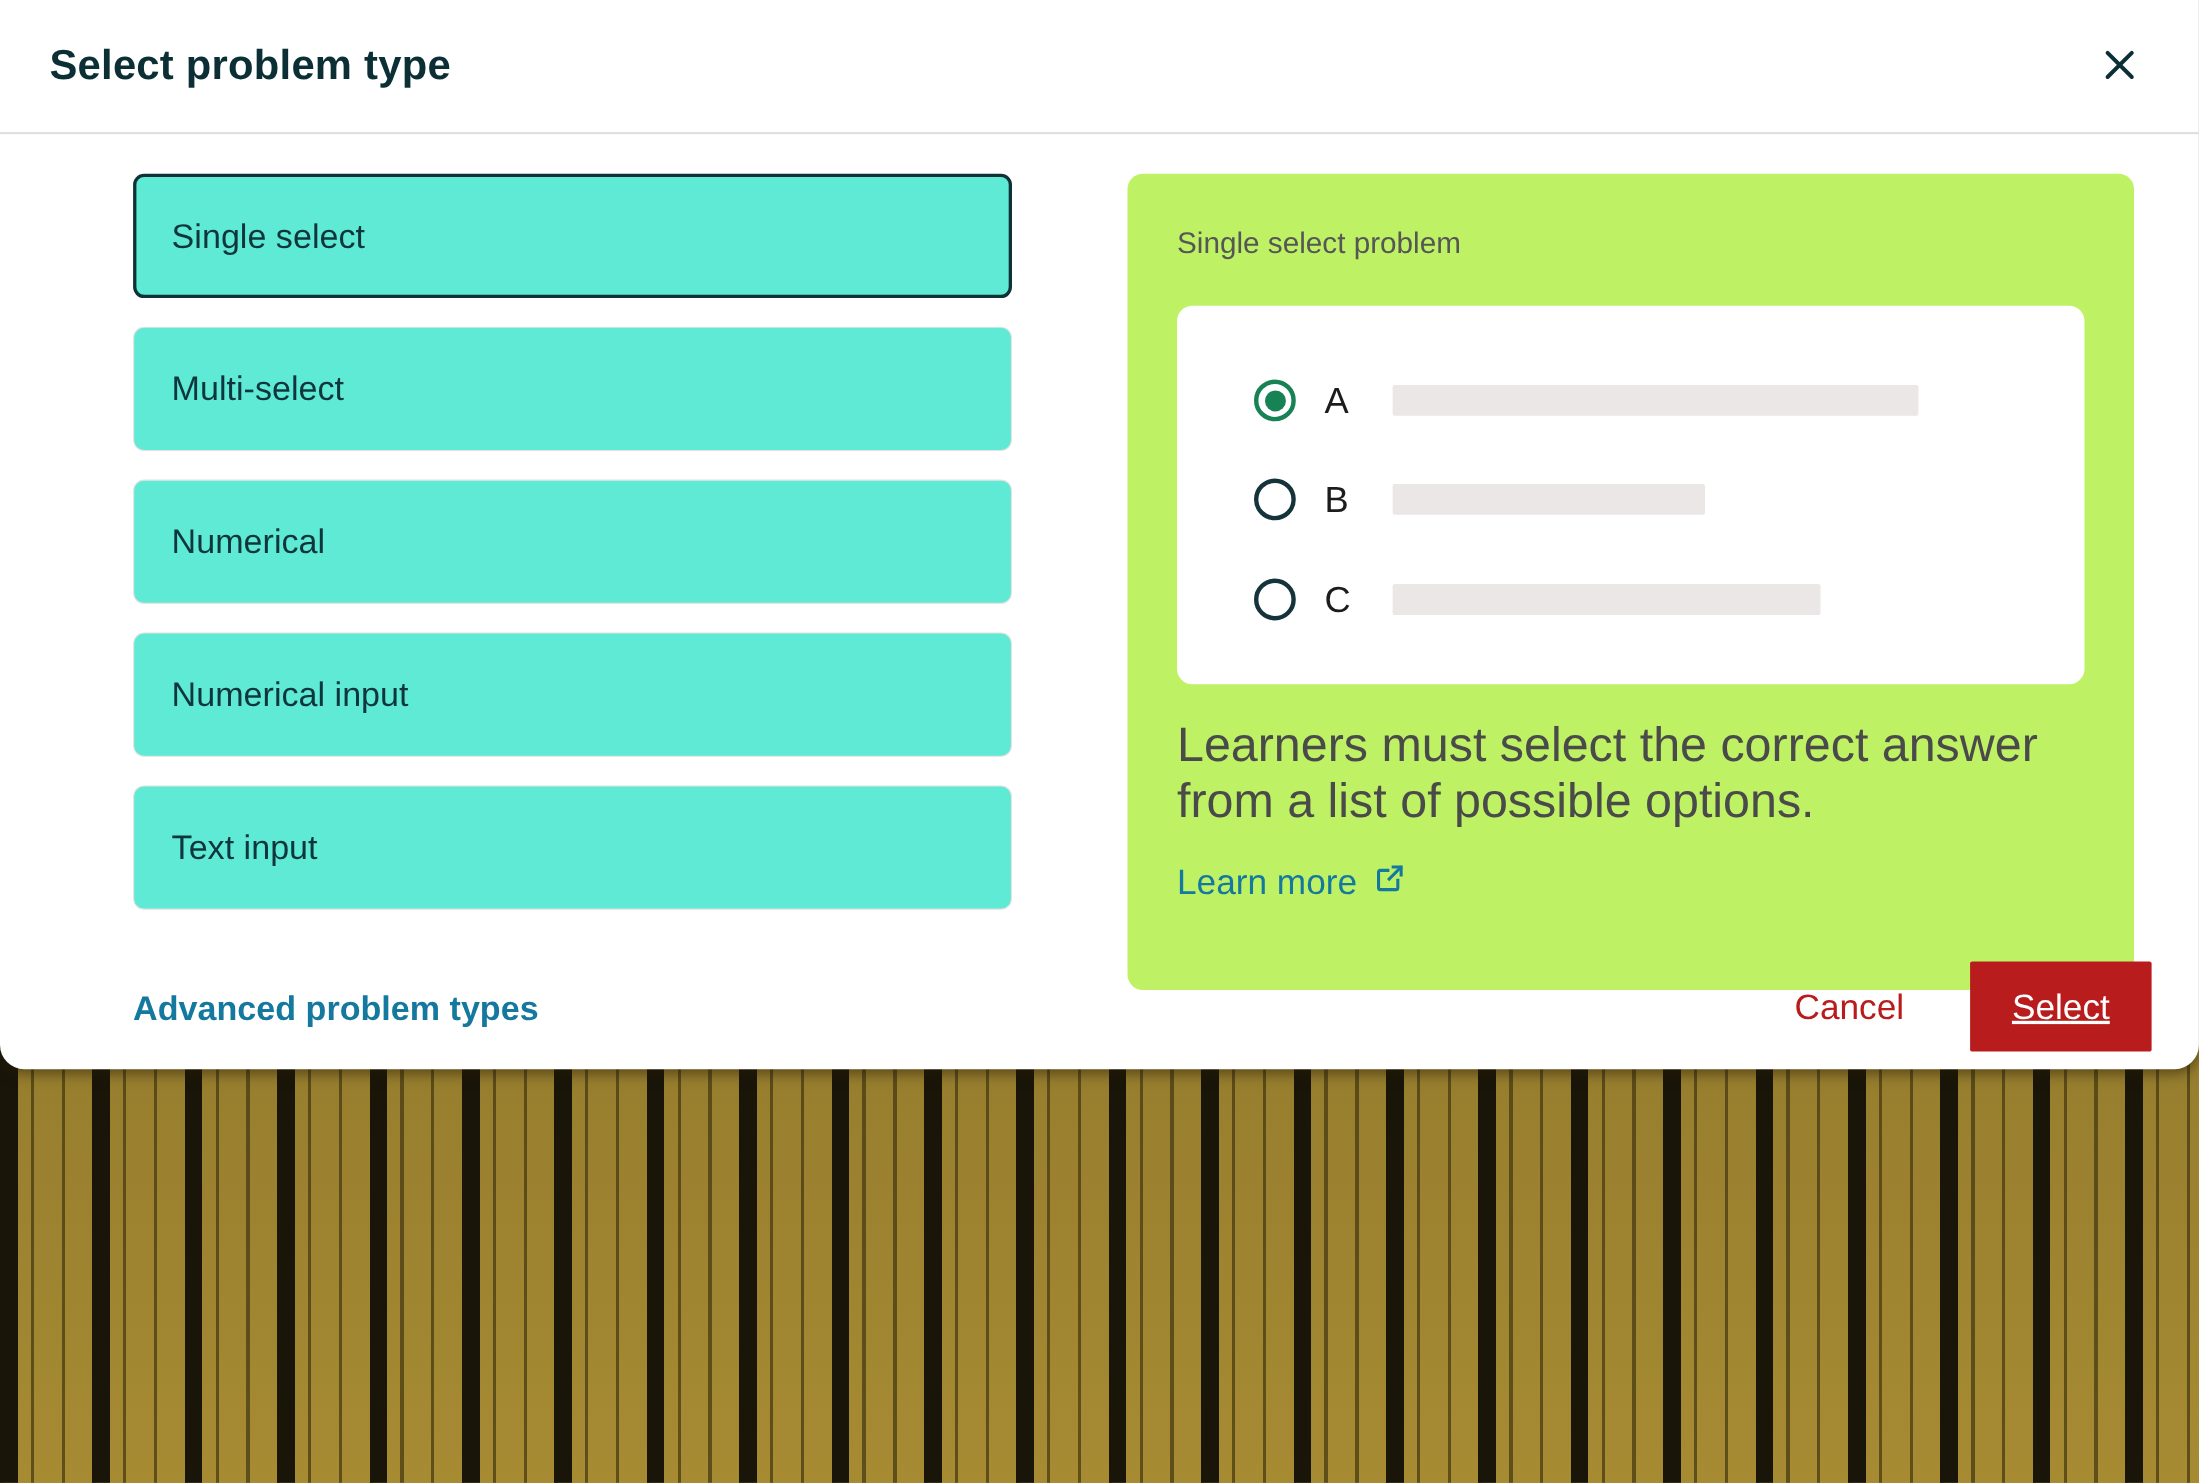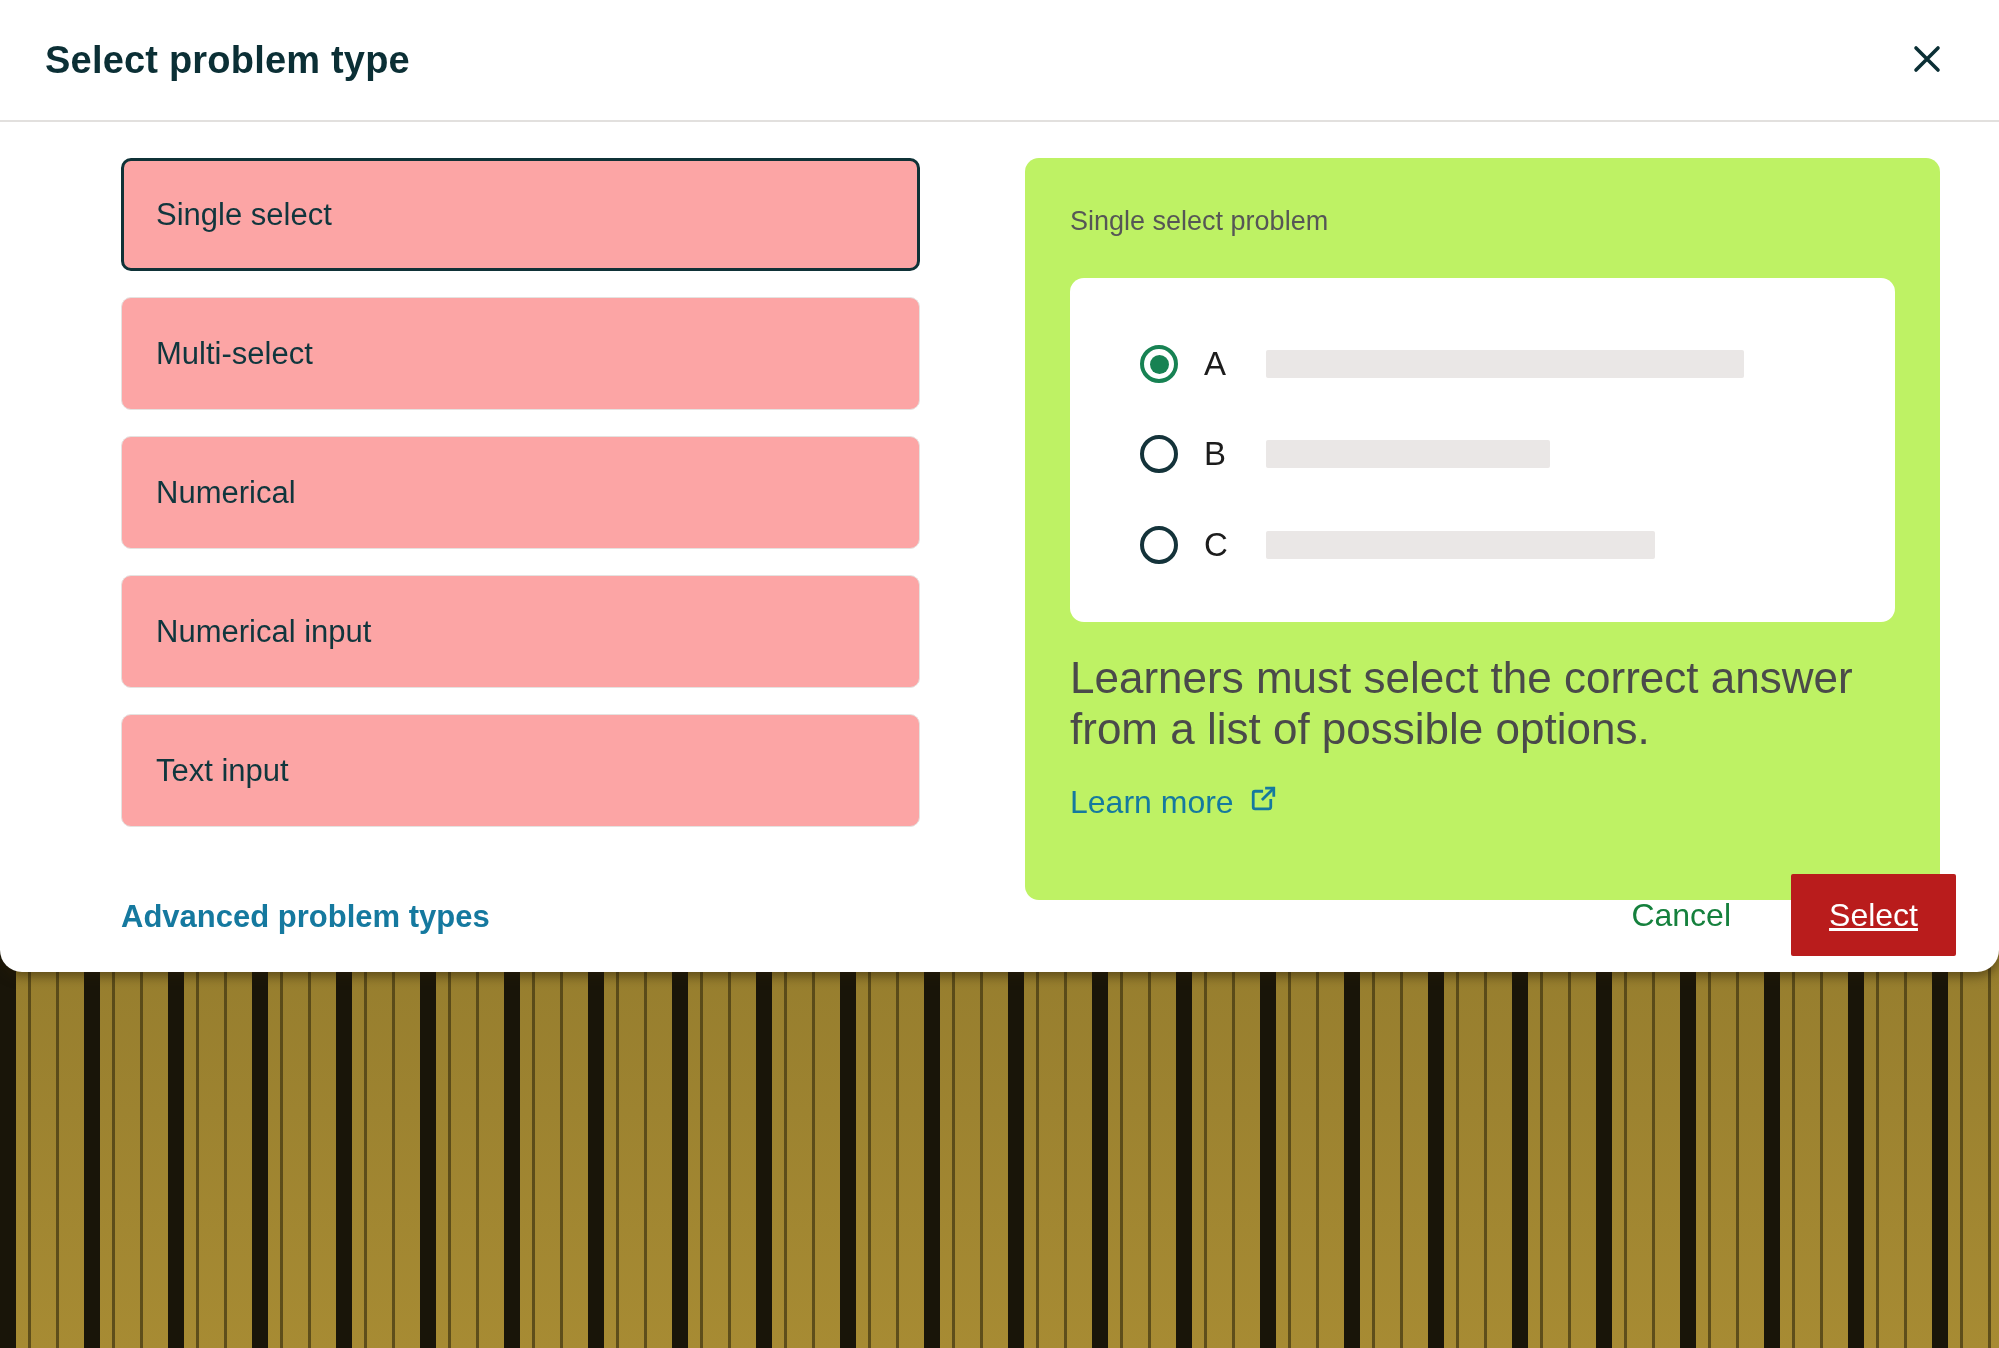--- a/index.html
+++ b/index.html
@@ -35,21 +35,21 @@
   .close-btn {
     position:absolute; top:34px; right:46px; width:52px; height:52px;
     background:none; border:none; cursor:pointer;
     display:flex; align-items:center; justify-content:center;
   }
 
   
   .type-list { position:absolute; left:121px; top:158px; width:799px; }
   .type-card {
     height:113px; margin-bottom:26px;
-    background:#fca5a5;
+    background:#5eead4;
     border:1px solid #E5E2E0; border-radius:10px;
     display:flex; align-items:center; padding:0 34px;
     font-size:31px; color:#10363D; cursor:pointer;
   }
   .type-card.selected { border:3px solid #0F3237; padding:0 32px; }
   .advanced-link {
     display:inline-block; margin-top:46px;
     font-size:31px; color:#15799F; cursor:pointer; text-decoration:none;font-weight:bold;
   }
 
@@ -96,21 +96,21 @@
   }
 
   
   .modal-footer {
     position:absolute; right:43px; bottom:16px;
     display:flex; align-items:center; gap:54px;
   }
   .cancel-btn {
     background:none; border:none; cursor:pointer;
     font-family:"Liberation Sans", sans-serif;
-    font-size:32px; color:#15803d; padding:10px 6px;
+    font-size:32px; color:#b91c1c; padding:10px 6px;
   }
   .select-btn {
     width:165px; height:82px;
     background:#b91c1c; color:#ffffff; border:none; border-radius:2px;
     font-family:"Liberation Sans", sans-serif;
     font-size:32px; cursor:pointer;text-decoration:underline;
   }
 </style>
 </head>
 <body>

